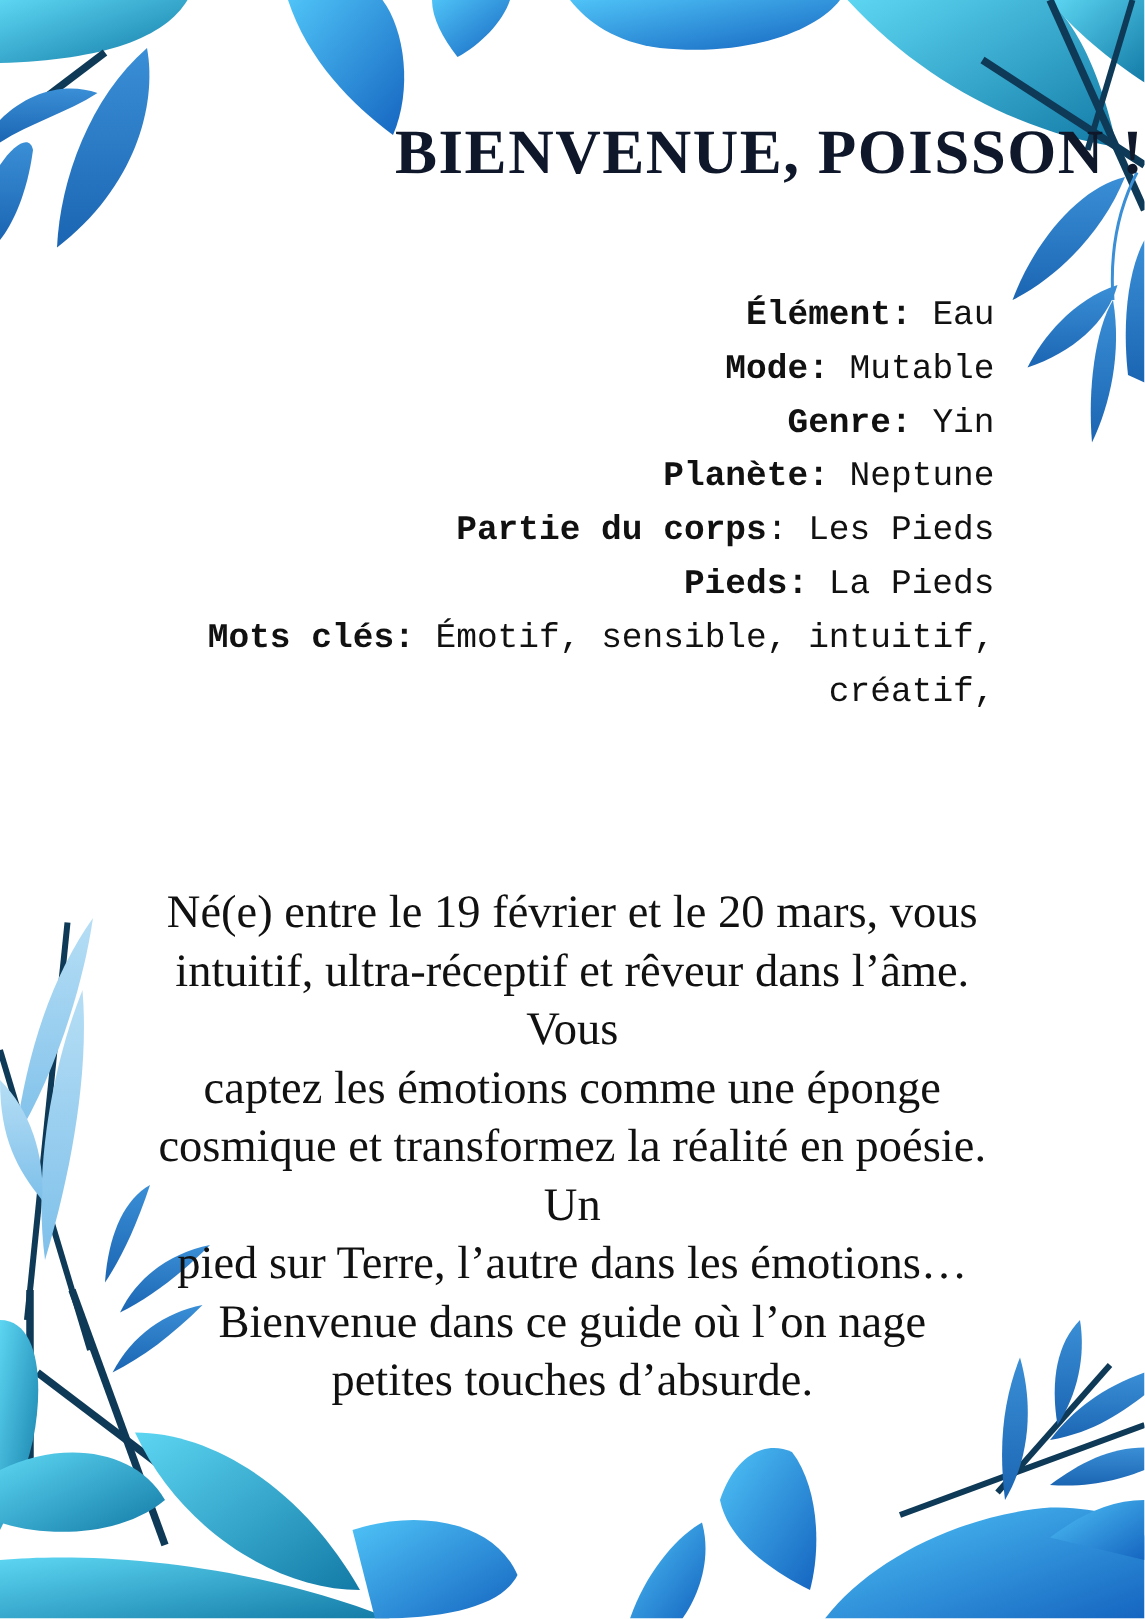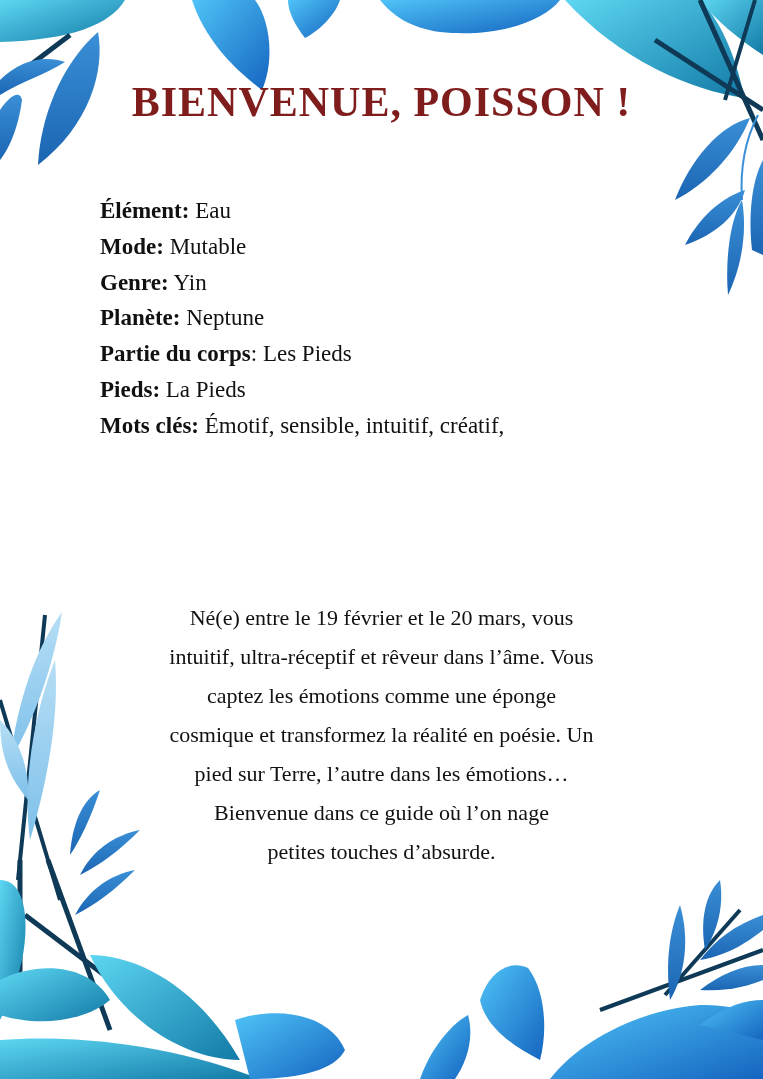--- a/index.html
+++ b/index.html
@@ -5,46 +5,46 @@
     html, body { margin: 0; padding: 0; }
     body {
       width: 763px; height: 1079px; position: relative; overflow: hidden;
       background: #ffffff;
       font-family: "DejaVu Serif", "Liberation Serif", serif;
       color: #111111;
     }
     .decor { position: absolute; left: 0; top: 0; width: 763px; height: 1079px; pointer-events: none; }
     .title {
       position: absolute; left: 0; right: 0; top: 78px;
-      text-align: center;
+      text-align: right;
       font-family: "Liberation Serif", "DejaVu Serif", serif;
       font-weight: bold;
       font-size: 42px;
       letter-spacing: 1px;
-      color: #7f1d1d;
+      color: #0f172a;
       font-variant: small-caps;
       text-transform: uppercase;
       margin: 0;
     }
     .facts {
       position: absolute; left: 100px; right: 100px; top: 193px;
-      text-align: left;
-      font-family: Liberation Serif, serif;
+      text-align: right;
+      font-family: Liberation Mono, monospace;
       font-size: 23px;
       line-height: 35.8px;
     }
     .fact-row { display: block; }
     .fact-label { font-weight: bold; }
     .intro {
       position: absolute; left: 88px; right: 88px; top: 584px;
       text-align: center;
       font-family: "Liberation Serif", "DejaVu Serif", serif;
-      font-size: 22px;
+      font-size: 31px;
       line-height: 39px;
-      margin: 14px;
+      margin: 4px;
     }
     .intro span { display: block; }
   </style>
 </head>
 <body>
 
 <svg class="decor" viewBox="0 0 763 1079" xmlns="http://www.w3.org/2000/svg">
   <defs>
     <linearGradient id="gBright" x1="0" y1="0" x2="1" y2="1">
       <stop offset="0" stop-color="#4fc3f7"></stop>

